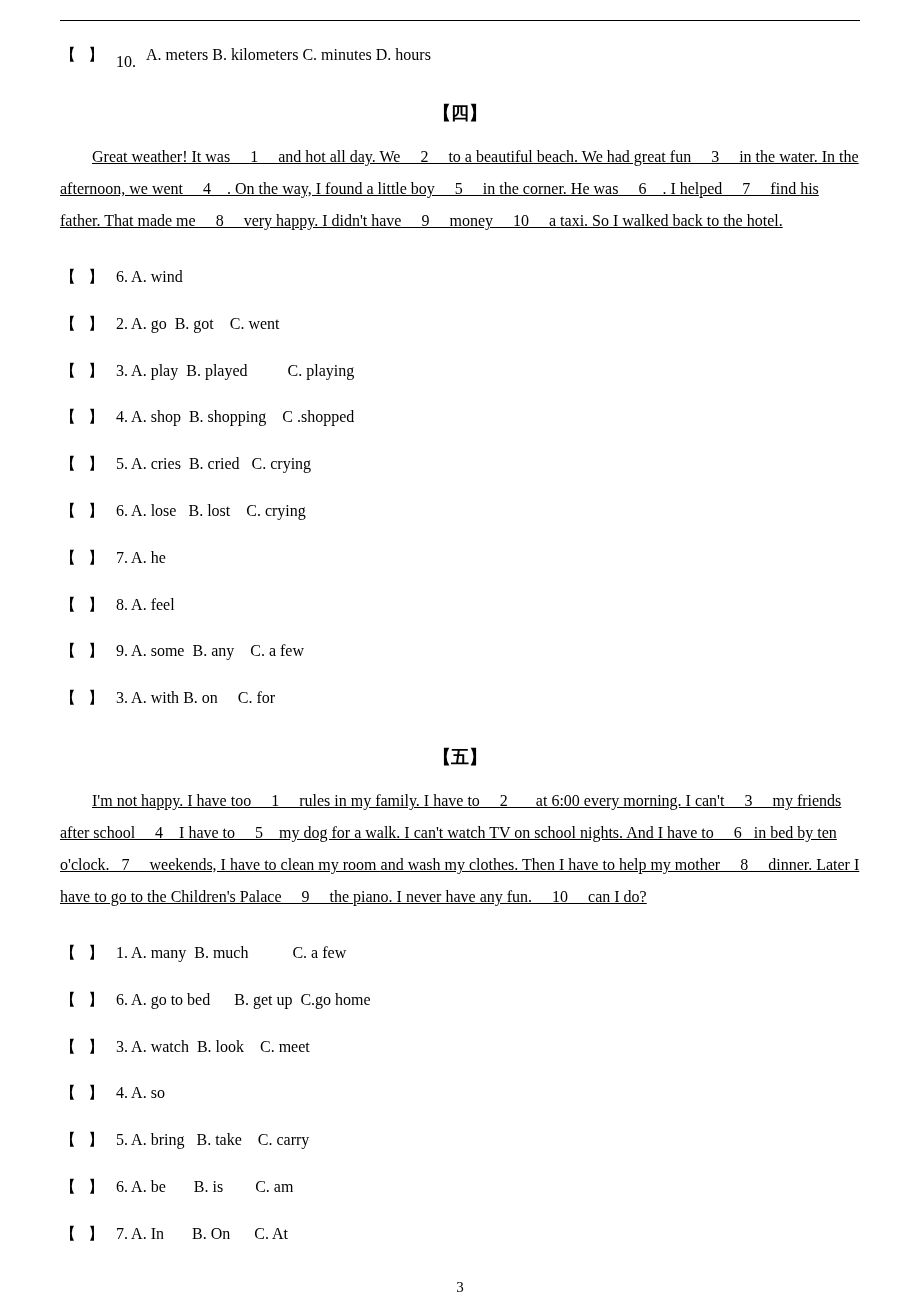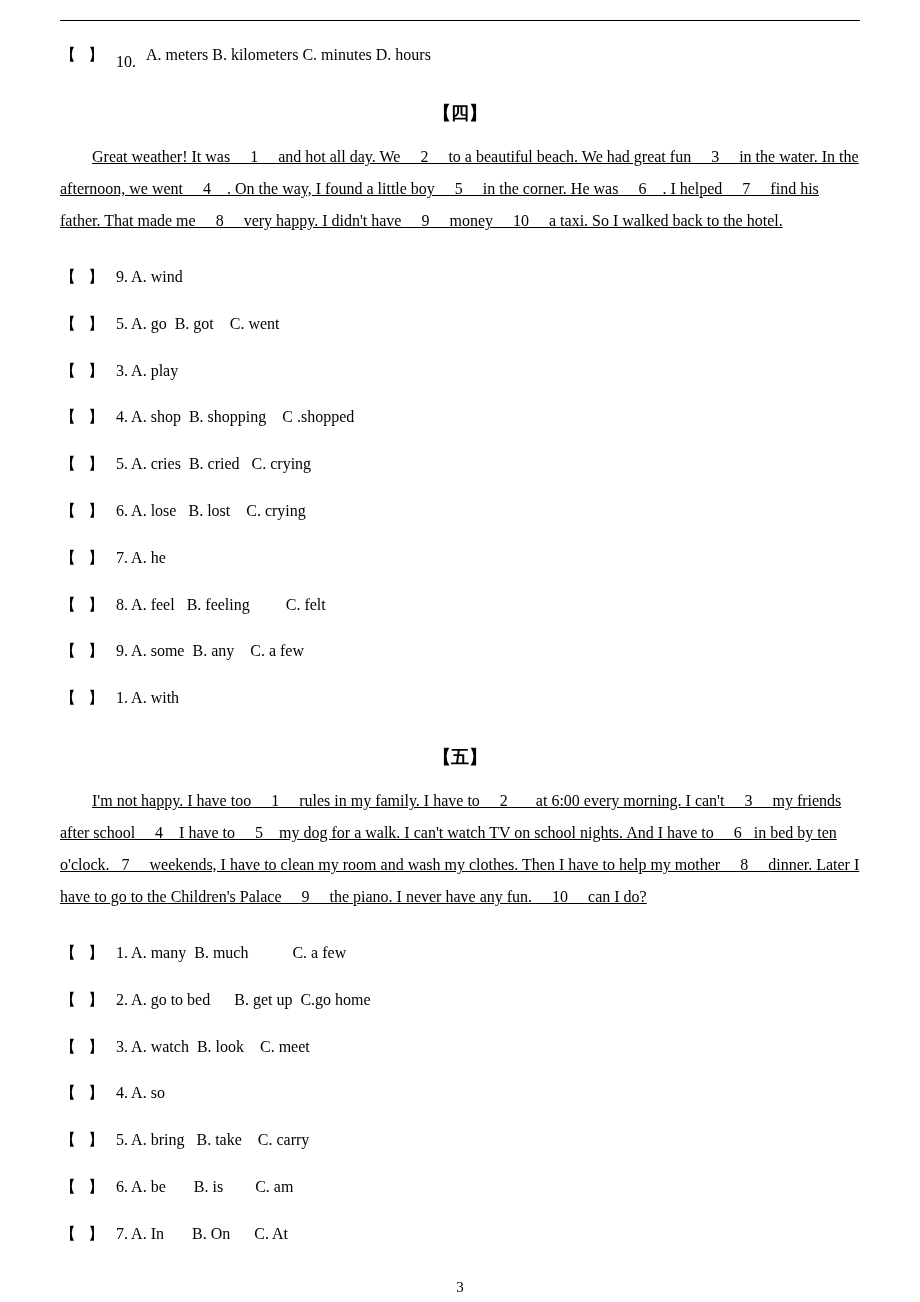--- a/index.html
+++ b/index.html
@@ -84,32 +84,33 @@
 <div class="section-gap">
   <div class="section-title">【四】</div>
 
   <div class="passage">
     Great weather! It was __1__ and hot all day. We __2__ to a beautiful beach. We had great fun __3__ in the water. In the afternoon, we went __4__. On the way, I found a little boy __5__ in the corner. He was __6__. I helped __7__ find his father. That made me __8__ very happy. I didn't have __9__ money __10__ a taxi. So I walked back to the hotel.
   </div>
 
   <div class="mc-item">
     <span class="mc-bracket">【</span>
     <span class="mc-bracket">】</span>
-    <span class="mc-num">9. A. wind</span>
-  </div>
-  <div class="mc-item">
-    <span class="mc-bracket">【</span>
-    <span class="mc-bracket">】</span>
-    <span class="mc-num">5. A. go</span>
+    <span class="mc-num">6. A. wind</span>
+  </div>
+  <div class="mc-item">
+    <span class="mc-bracket">【</span>
+    <span class="mc-bracket">】</span>
+    <span class="mc-num">2. A. go</span>
     <span class="mc-options">&nbsp;&nbsp;B. got &nbsp;&nbsp; C. went</span>
   </div>
   <div class="mc-item">
     <span class="mc-bracket">【</span>
     <span class="mc-bracket">】</span>
     <span class="mc-num">3. A. play</span>
+    <span class="mc-options">&nbsp;&nbsp;B. played&nbsp;&nbsp;&nbsp;&nbsp;&nbsp;&nbsp;&nbsp;&nbsp;&nbsp;&nbsp;C. playing</span>
   </div>
   <div class="mc-item">
     <span class="mc-bracket">【</span>
     <span class="mc-bracket">】</span>
     <span class="mc-num">4. A. shop</span>
     <span class="mc-options">&nbsp;&nbsp;B. shopping&nbsp;&nbsp;&nbsp;&nbsp;C .shopped</span>
   </div>
   <div class="mc-item">
     <span class="mc-bracket">【</span>
     <span class="mc-bracket">】</span>
@@ -124,52 +125,52 @@
   </div>
   <div class="mc-item">
     <span class="mc-bracket">【</span>
     <span class="mc-bracket">】</span>
     <span class="mc-num">7. A. he</span>
   </div>
   <div class="mc-item">
     <span class="mc-bracket">【</span>
     <span class="mc-bracket">】</span>
     <span class="mc-num">8. A. feel</span>
-    <span class="mc-options">&nbsp;&nbsp;&nbsp;B. feeling&nbsp;&nbsp;&nbsp;&nbsp;&nbsp;&nbsp;&nbsp;&nbsp;&nbsp;C. felt</span>
   </div>
   <div class="mc-item">
     <span class="mc-bracket">【</span>
     <span class="mc-bracket">】</span>
     <span class="mc-num">9. A. some</span>
     <span class="mc-options">&nbsp;&nbsp;B. any&nbsp;&nbsp;&nbsp;&nbsp;C. a few</span>
   </div>
   <div class="mc-item">
     <span class="mc-bracket">【</span>
     <span class="mc-bracket">】</span>
-    <span class="mc-num">1. A. with</span>
+    <span class="mc-num">3. A. with</span>
+    <span class="mc-options">&nbsp;B. on&nbsp;&nbsp;&nbsp;&nbsp;&nbsp;C. for</span>
   </div>
 </div>
 
 <div class="section-gap" style="margin-top: 32px;">
   <div class="section-title">【五】</div>
 
   <div class="passage">
     I'm not happy. I have too __1__ rules in my family. I have to __2___ at 6:00 every morning. I can't __3__ my friends after school __4__I have to __5__my dog for a walk. I can't watch TV on school nights. And I have to __6_ in bed by ten o'clock. _7__ weekends, I have to clean my room and wash my clothes. Then I have to help my mother __8__ dinner. Later I have to go to the Children's Palace __9__ the piano. I never have any fun. __10__ can I do?
   </div>
 
   <div class="mc-item">
     <span class="mc-bracket">【</span>
     <span class="mc-bracket">】</span>
     <span class="mc-num">1. A. many</span>
     <span class="mc-options">&nbsp;&nbsp;B. much&nbsp;&nbsp;&nbsp;&nbsp;&nbsp;&nbsp;&nbsp;&nbsp;&nbsp;&nbsp;&nbsp;C. a few</span>
   </div>
   <div class="mc-item">
     <span class="mc-bracket">【</span>
     <span class="mc-bracket">】</span>
-    <span class="mc-num">2. A. go to bed</span>
+    <span class="mc-num">6. A. go to bed</span>
     <span class="mc-options">&nbsp;&nbsp;&nbsp;&nbsp;&nbsp;&nbsp;B. get up&nbsp;&nbsp;C.go home</span>
   </div>
   <div class="mc-item">
     <span class="mc-bracket">【</span>
     <span class="mc-bracket">】</span>
     <span class="mc-num">3. A. watch</span>
     <span class="mc-options">&nbsp;&nbsp;B. look&nbsp;&nbsp;&nbsp;&nbsp;C. meet</span>
   </div>
   <div class="mc-item">
     <span class="mc-bracket">【</span>

